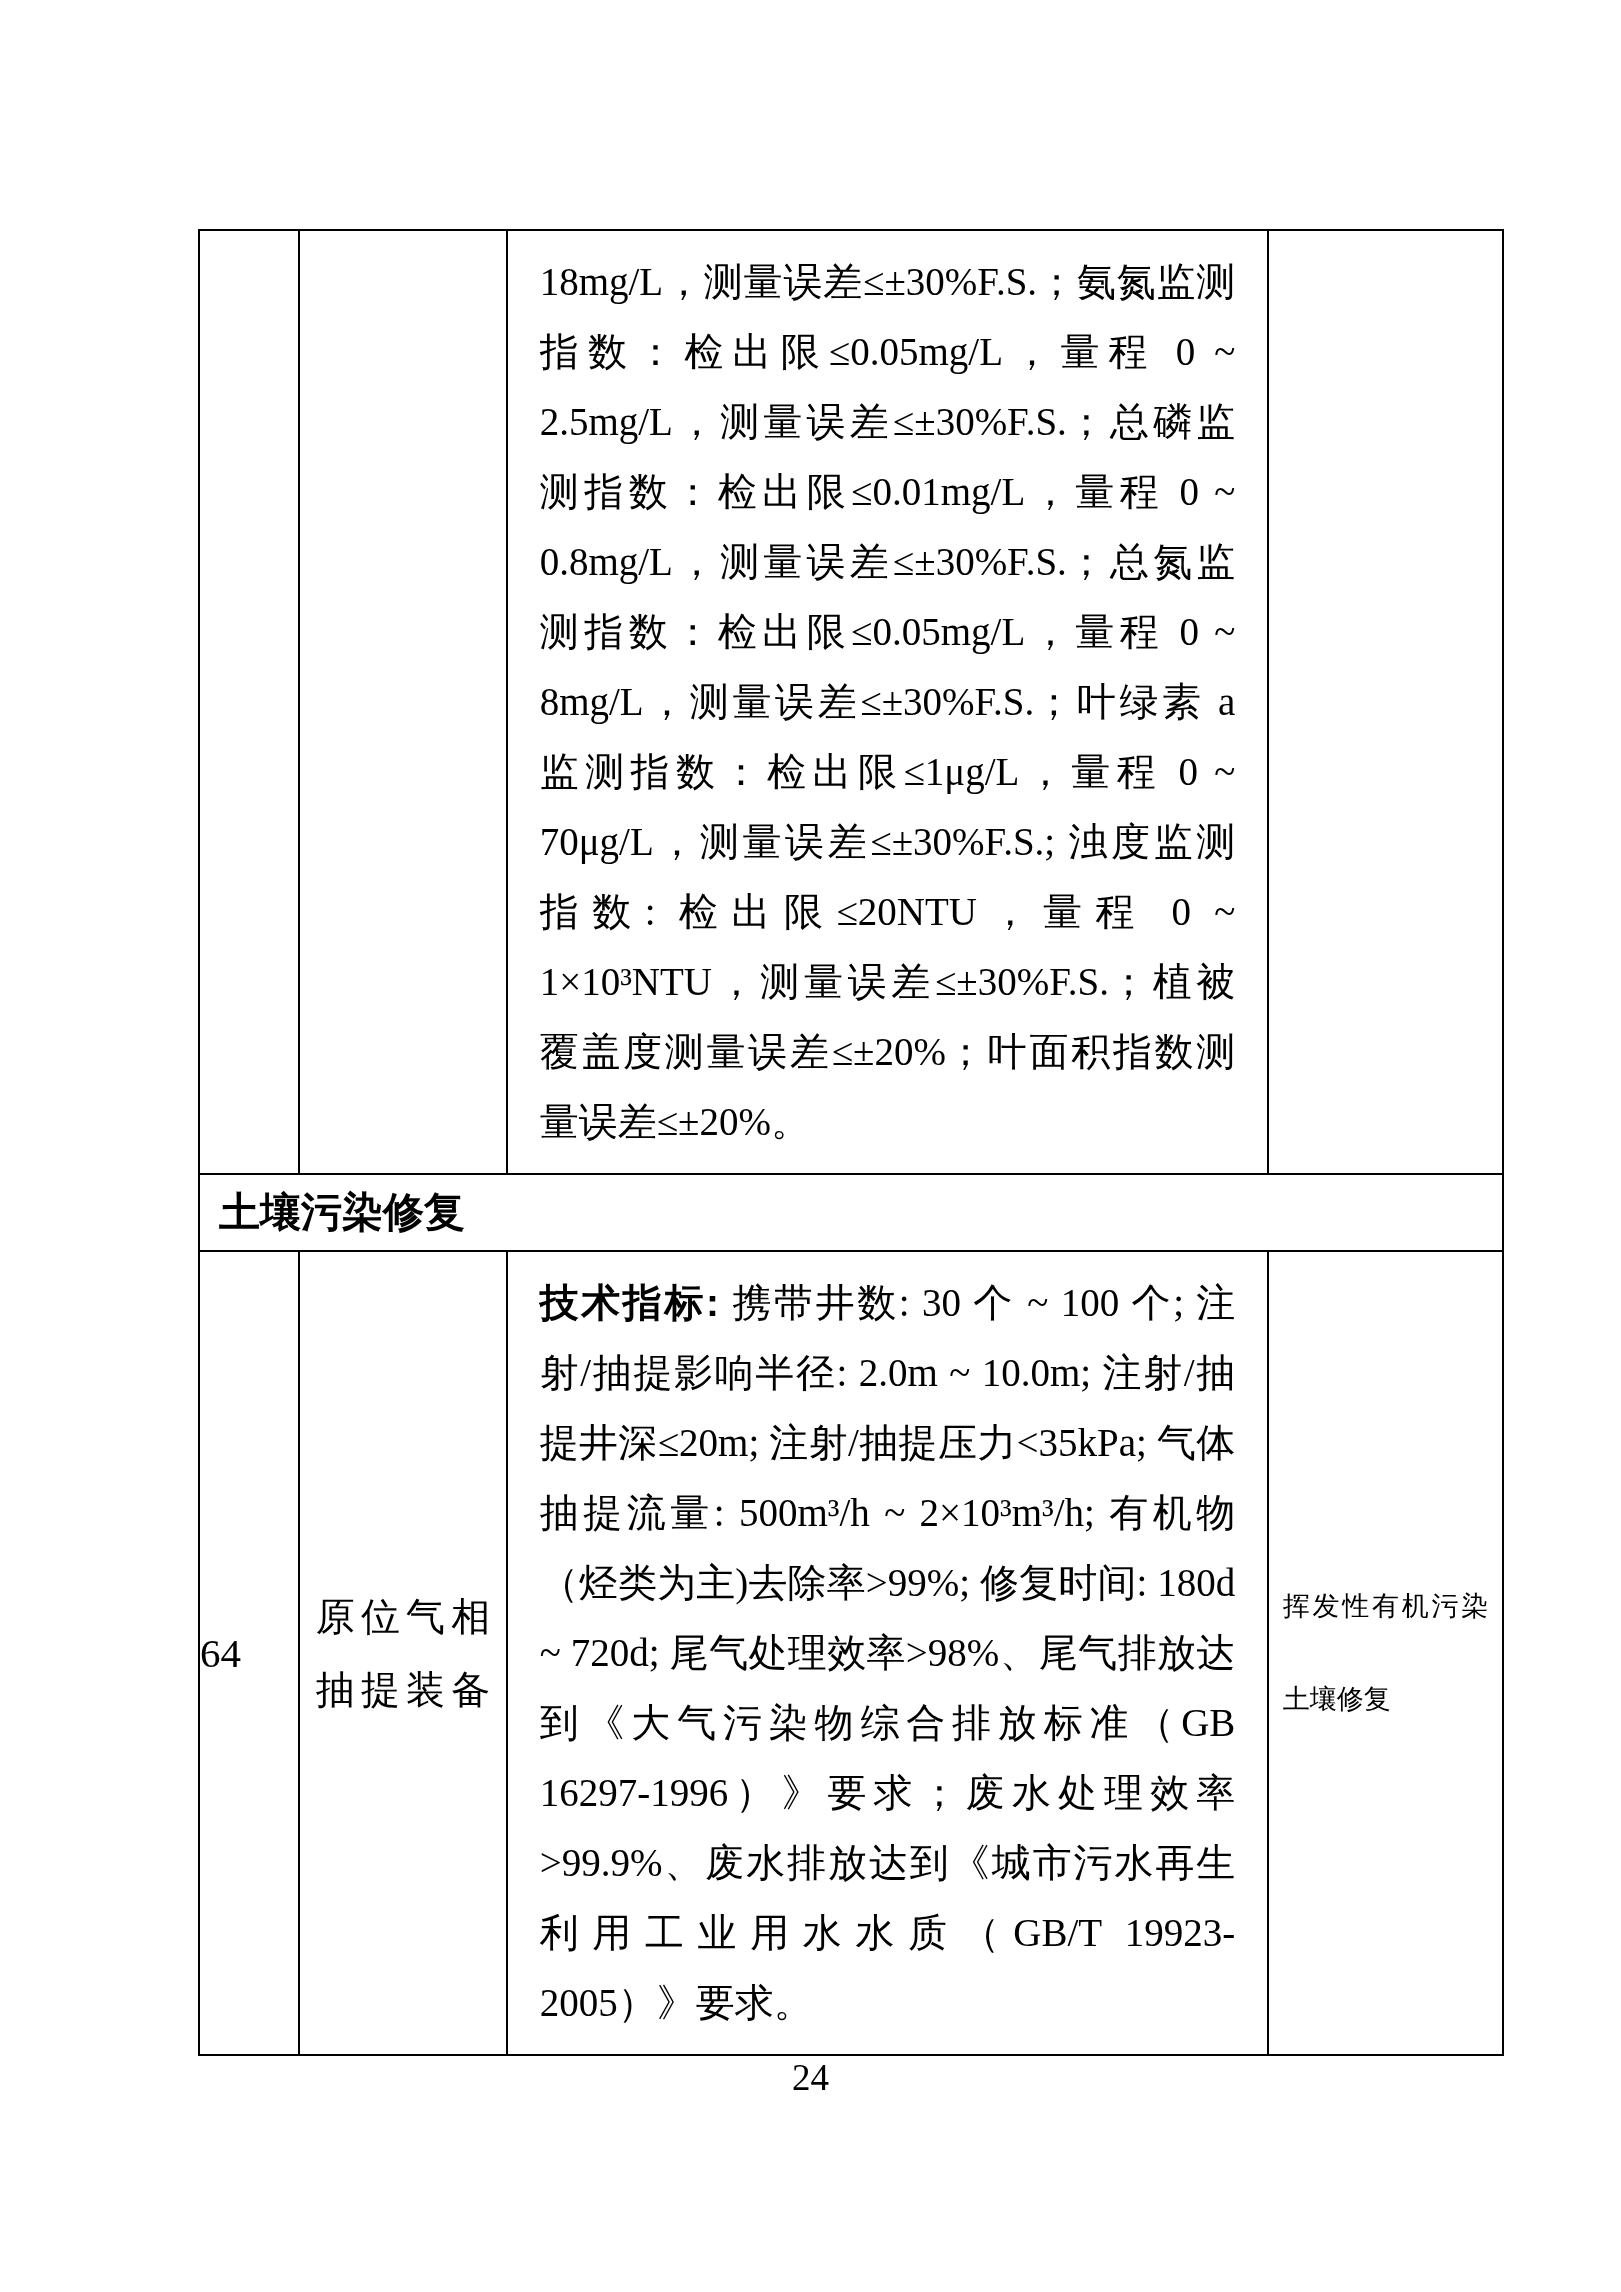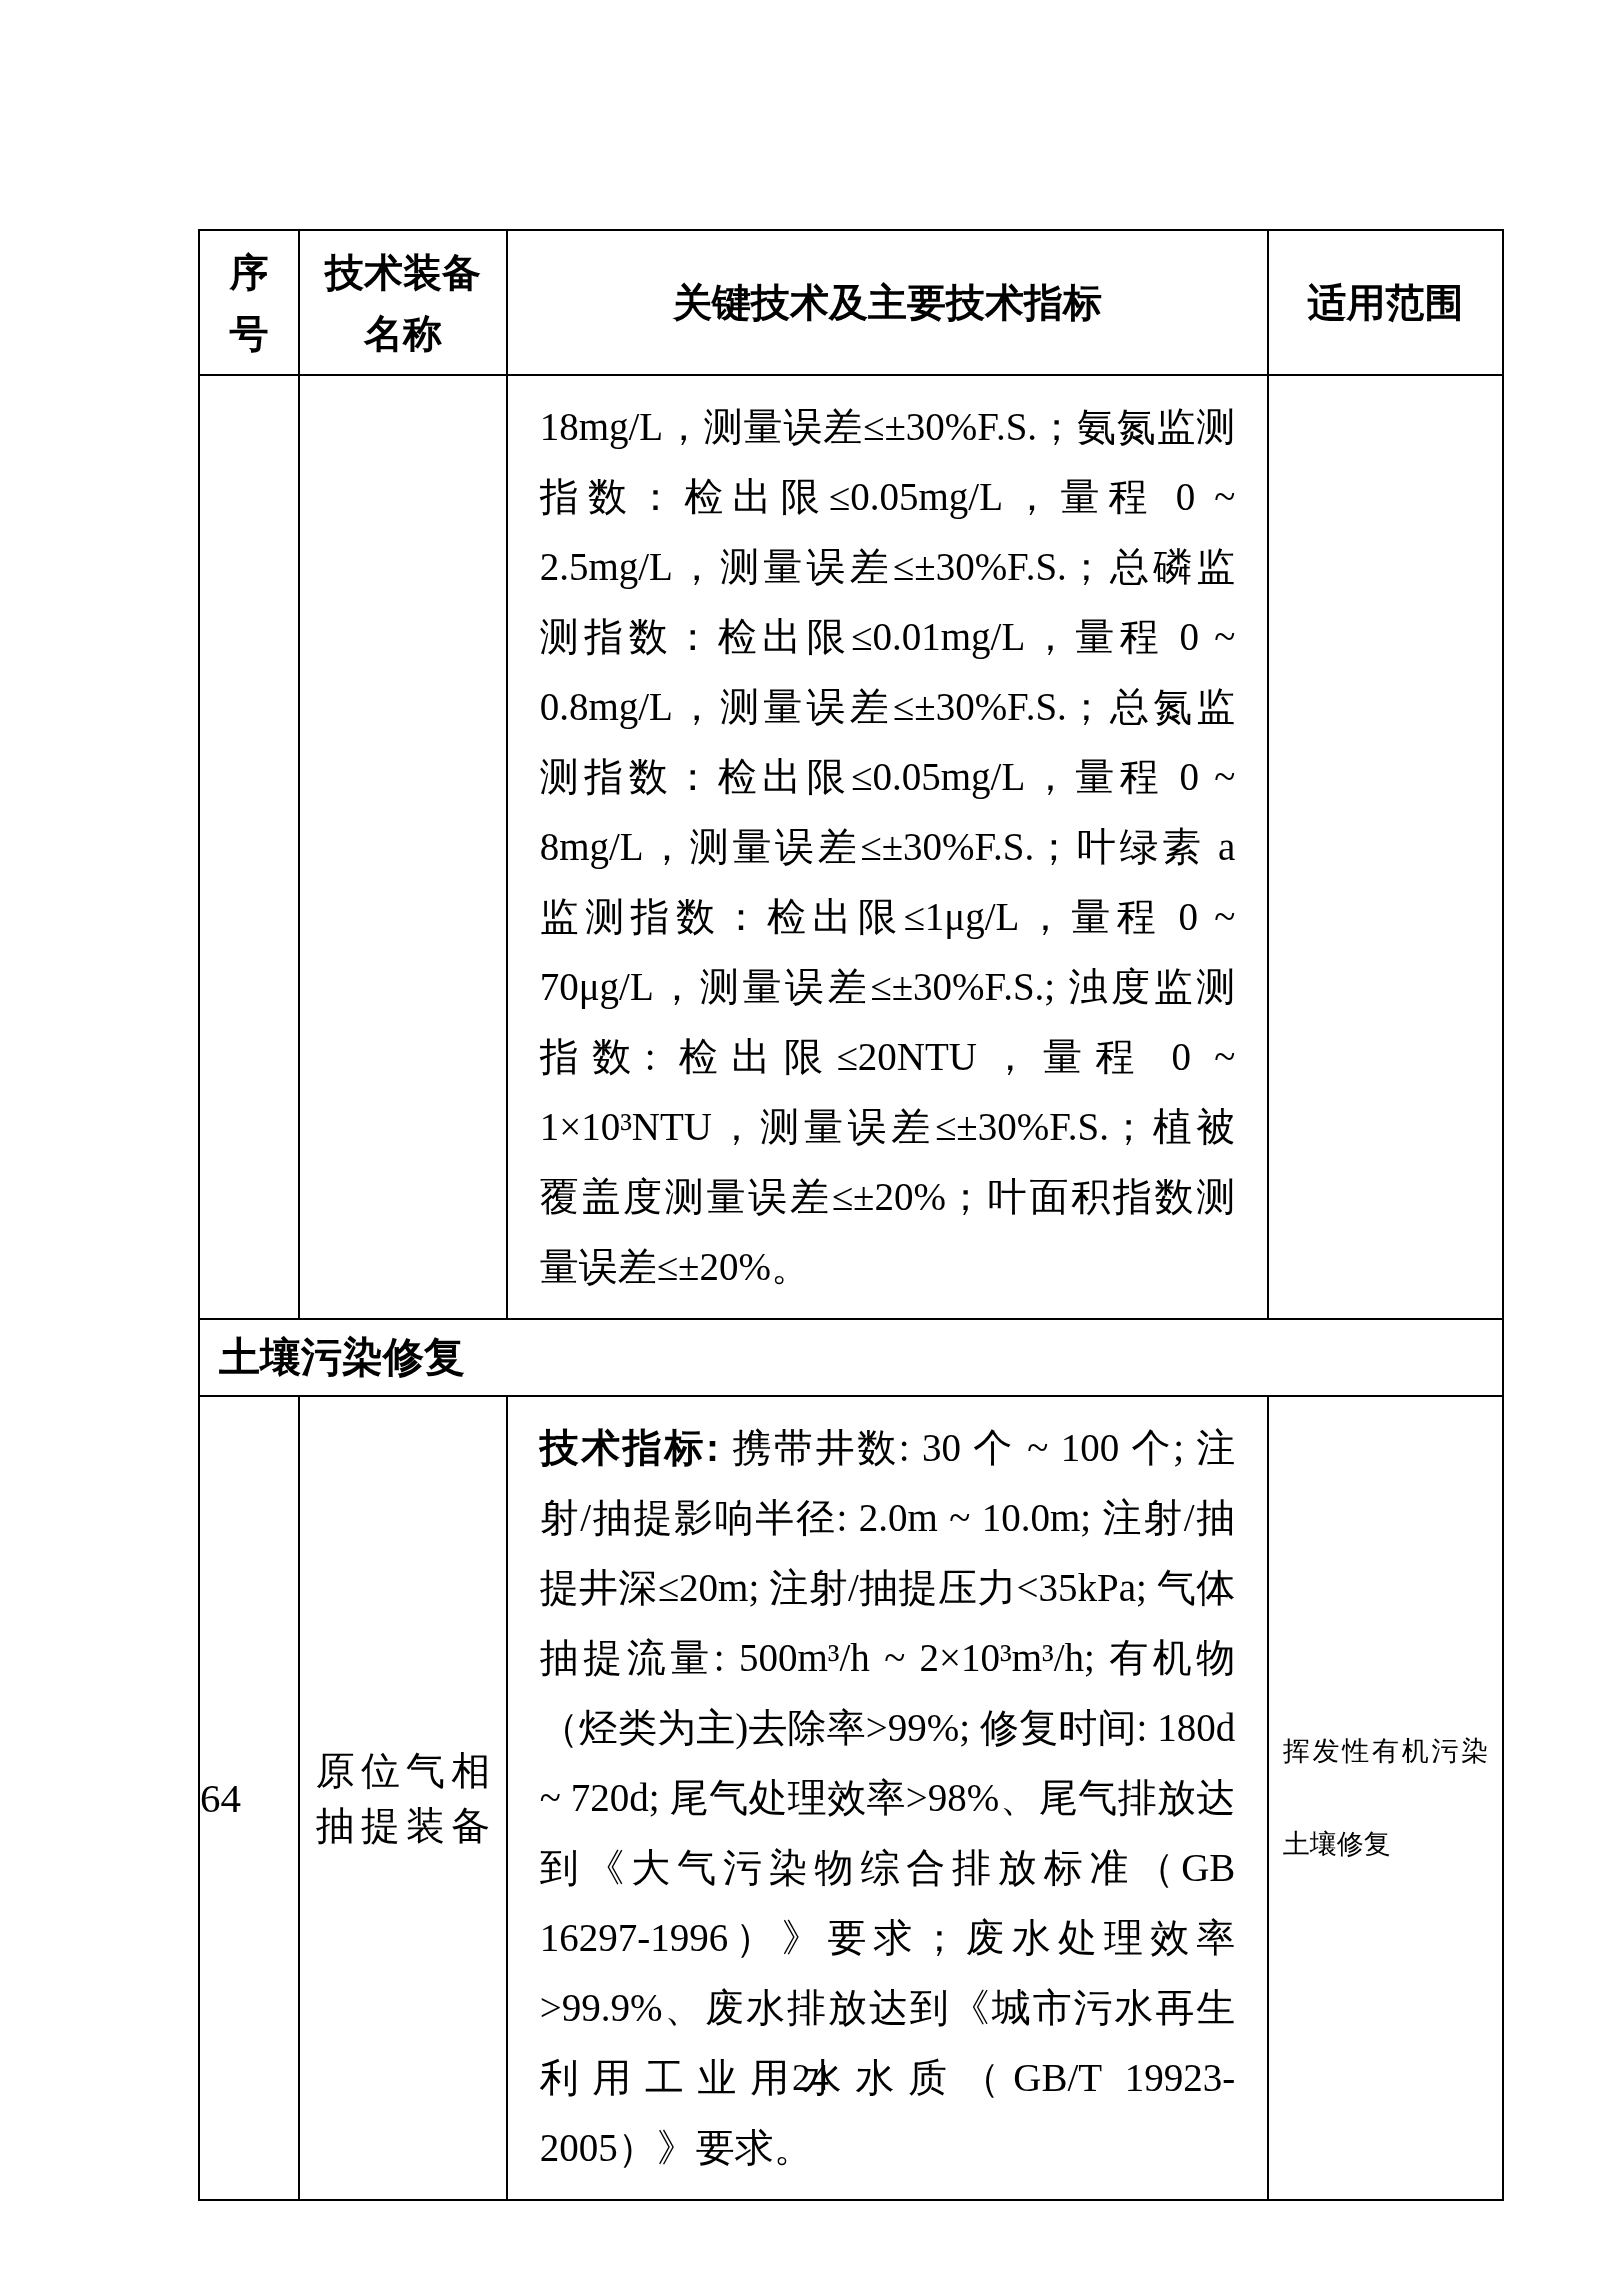--- a/index.html
+++ b/index.html
@@ -52,21 +52,21 @@
     font-family: "Liberation Sans", "DejaVu Sans", sans-serif;
     font-weight: bold; font-size: 41px;
     text-align: left; padding-left: 19px;
   }
 
   
   .item-row td { height: 740px; }
   .no-cell { text-align: left; font-size: 41px; }
   .name-cell .name-inner {
     padding: 0 15.7px;
-    font-size: 39px; line-height: 55px;
+    font-size: 39px; line-height: 73px;
     text-align: justify; text-align-last: justify;
     word-break: break-all;
   }
   .scope-cell .scope-inner {
     padding: 0 13.7px;
     font-size: 27px; line-height: 93px;
     text-align: justify; text-align-last: left;
     word-break: break-all;
   }
 
@@ -82,30 +82,20 @@
 
   <table class="doc-table">
     <colgroup>
       <col class="c1">
         <col class="c2">
         <col class="c3">
         <col class="c4">
     </colgroup>
 
     <tbody>
-        <tr class="header-row">
-      <th>
-        <div class="hdr-no-inner">序号</div>
-      </th>
-      <th>
-        <div class="hdr-name-inner">技术装备名称</div>
-      </th>
-      <th>关键技术及主要技术指标</th>
-      <th>适用范围</th>
-    </tr>
 
     <tr class="cont-row">
       <td></td>
       <td></td>
       <td class="spec-cell">
         <p>18mg/L，测量误差≤±30%F.S.；氨氮监测指数：检出限≤0.05mg/L，量程 0 ~ 2.5mg/L，测量误差≤±30%F.S.；总磷监测指数：检出限≤0.01mg/L，量程 0 ~ 0.8mg/L，测量误差≤±30%F.S.；总氮监测指数：检出限≤0.05mg/L，量程 0 ~ 8mg/L，测量误差≤±30%F.S.；叶绿素 a 监测指数：检出限≤1μg/L，量程 0 ~ 70μg/L，测量误差≤±30%F.S.; 浊度监测指数: 检出限≤20NTU，量程 0 ~ 1×10³NTU，测量误差≤±30%F.S.；植被覆盖度测量误差≤±20%；叶面积指数测量误差≤±20%。</p>
       </td>
       <td></td>
     </tr>
 

